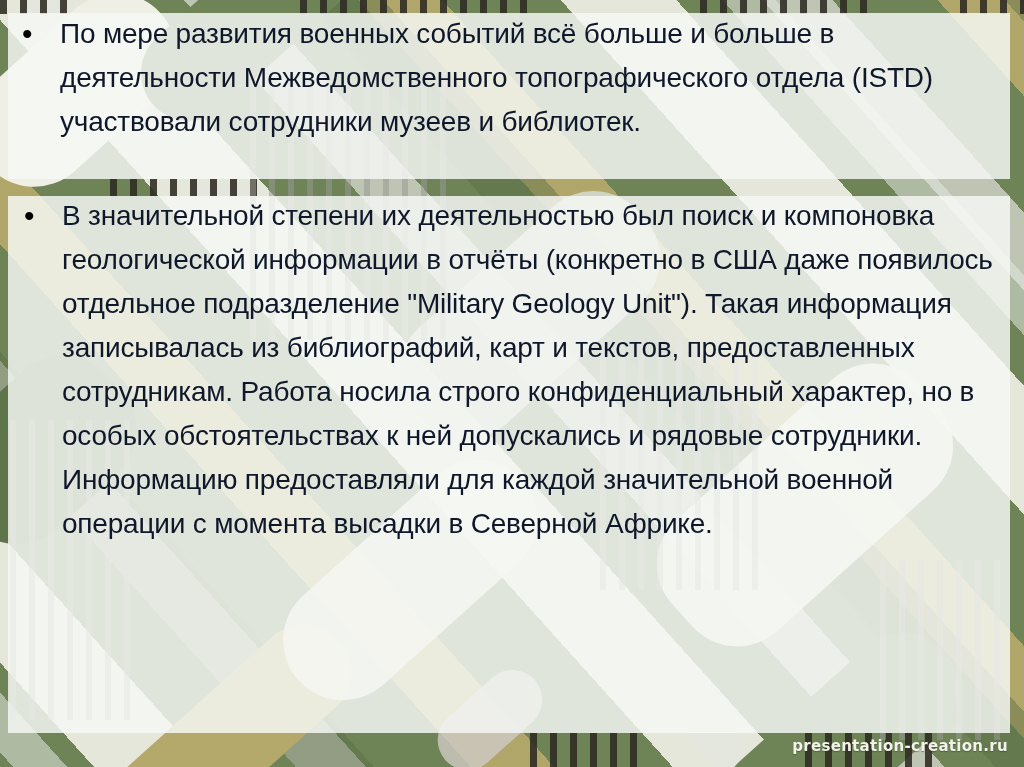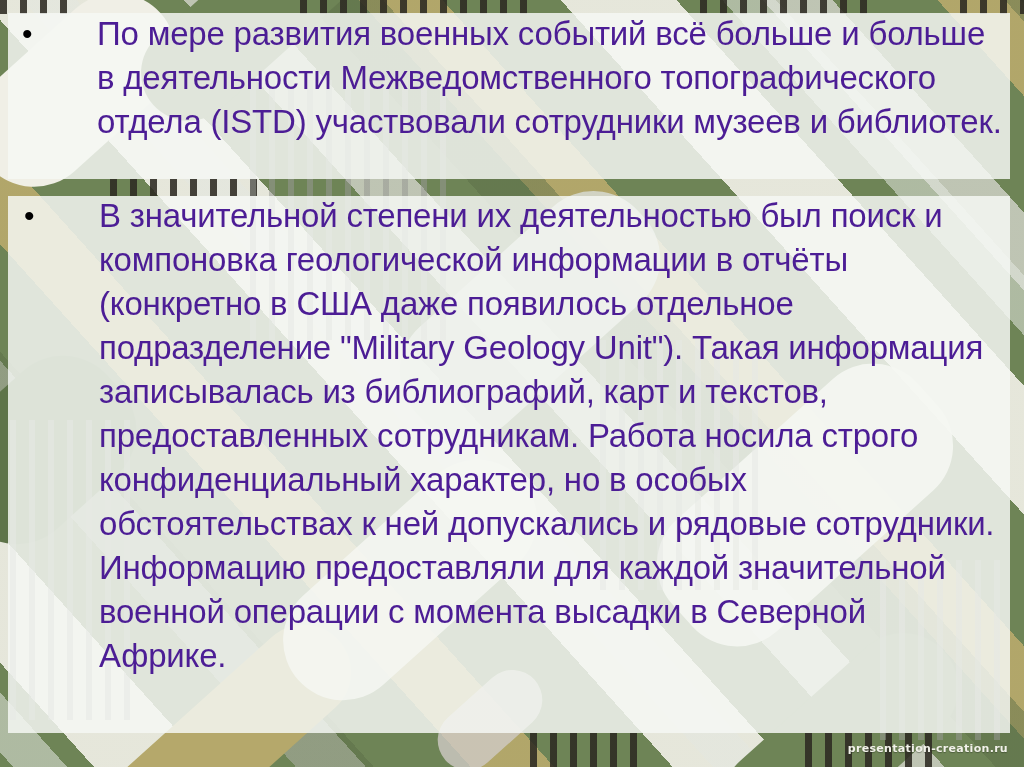--- a/index.html
+++ b/index.html
@@ -138,36 +138,35 @@
     padding-left: 8px;
     box-sizing: border-box;
     color: #000;
   }
   .bullet-dot::before {
     content: "\2022";
   }
 
   .bullet-text {
     flex: 1 1 auto;
-    font-size: 33px;
+    font-size: 28px;
     line-height: 44px;
     letter-spacing: -0.2px;
-    color: #4c1d95;
+    color: #0f172a;
     white-space: pre-line;
     font-weight: 400;
-    margin-left: 37px;
   }
 
   
   .watermark {
     position: absolute;
     right: 16px;
     bottom: 12px;
     z-index: 30;
-    font-size: 11px;
+    font-size: 15px;
     font-weight: bold;
     letter-spacing: 0.3px;
     color: #f2f2ea;
     text-shadow: 0 1px 1px rgba(40,50,30,0.45);
     font-family: "DejaVu Sans", "Liberation Sans", sans-serif;
   }
 </style>
 </head>
 <body>
 

